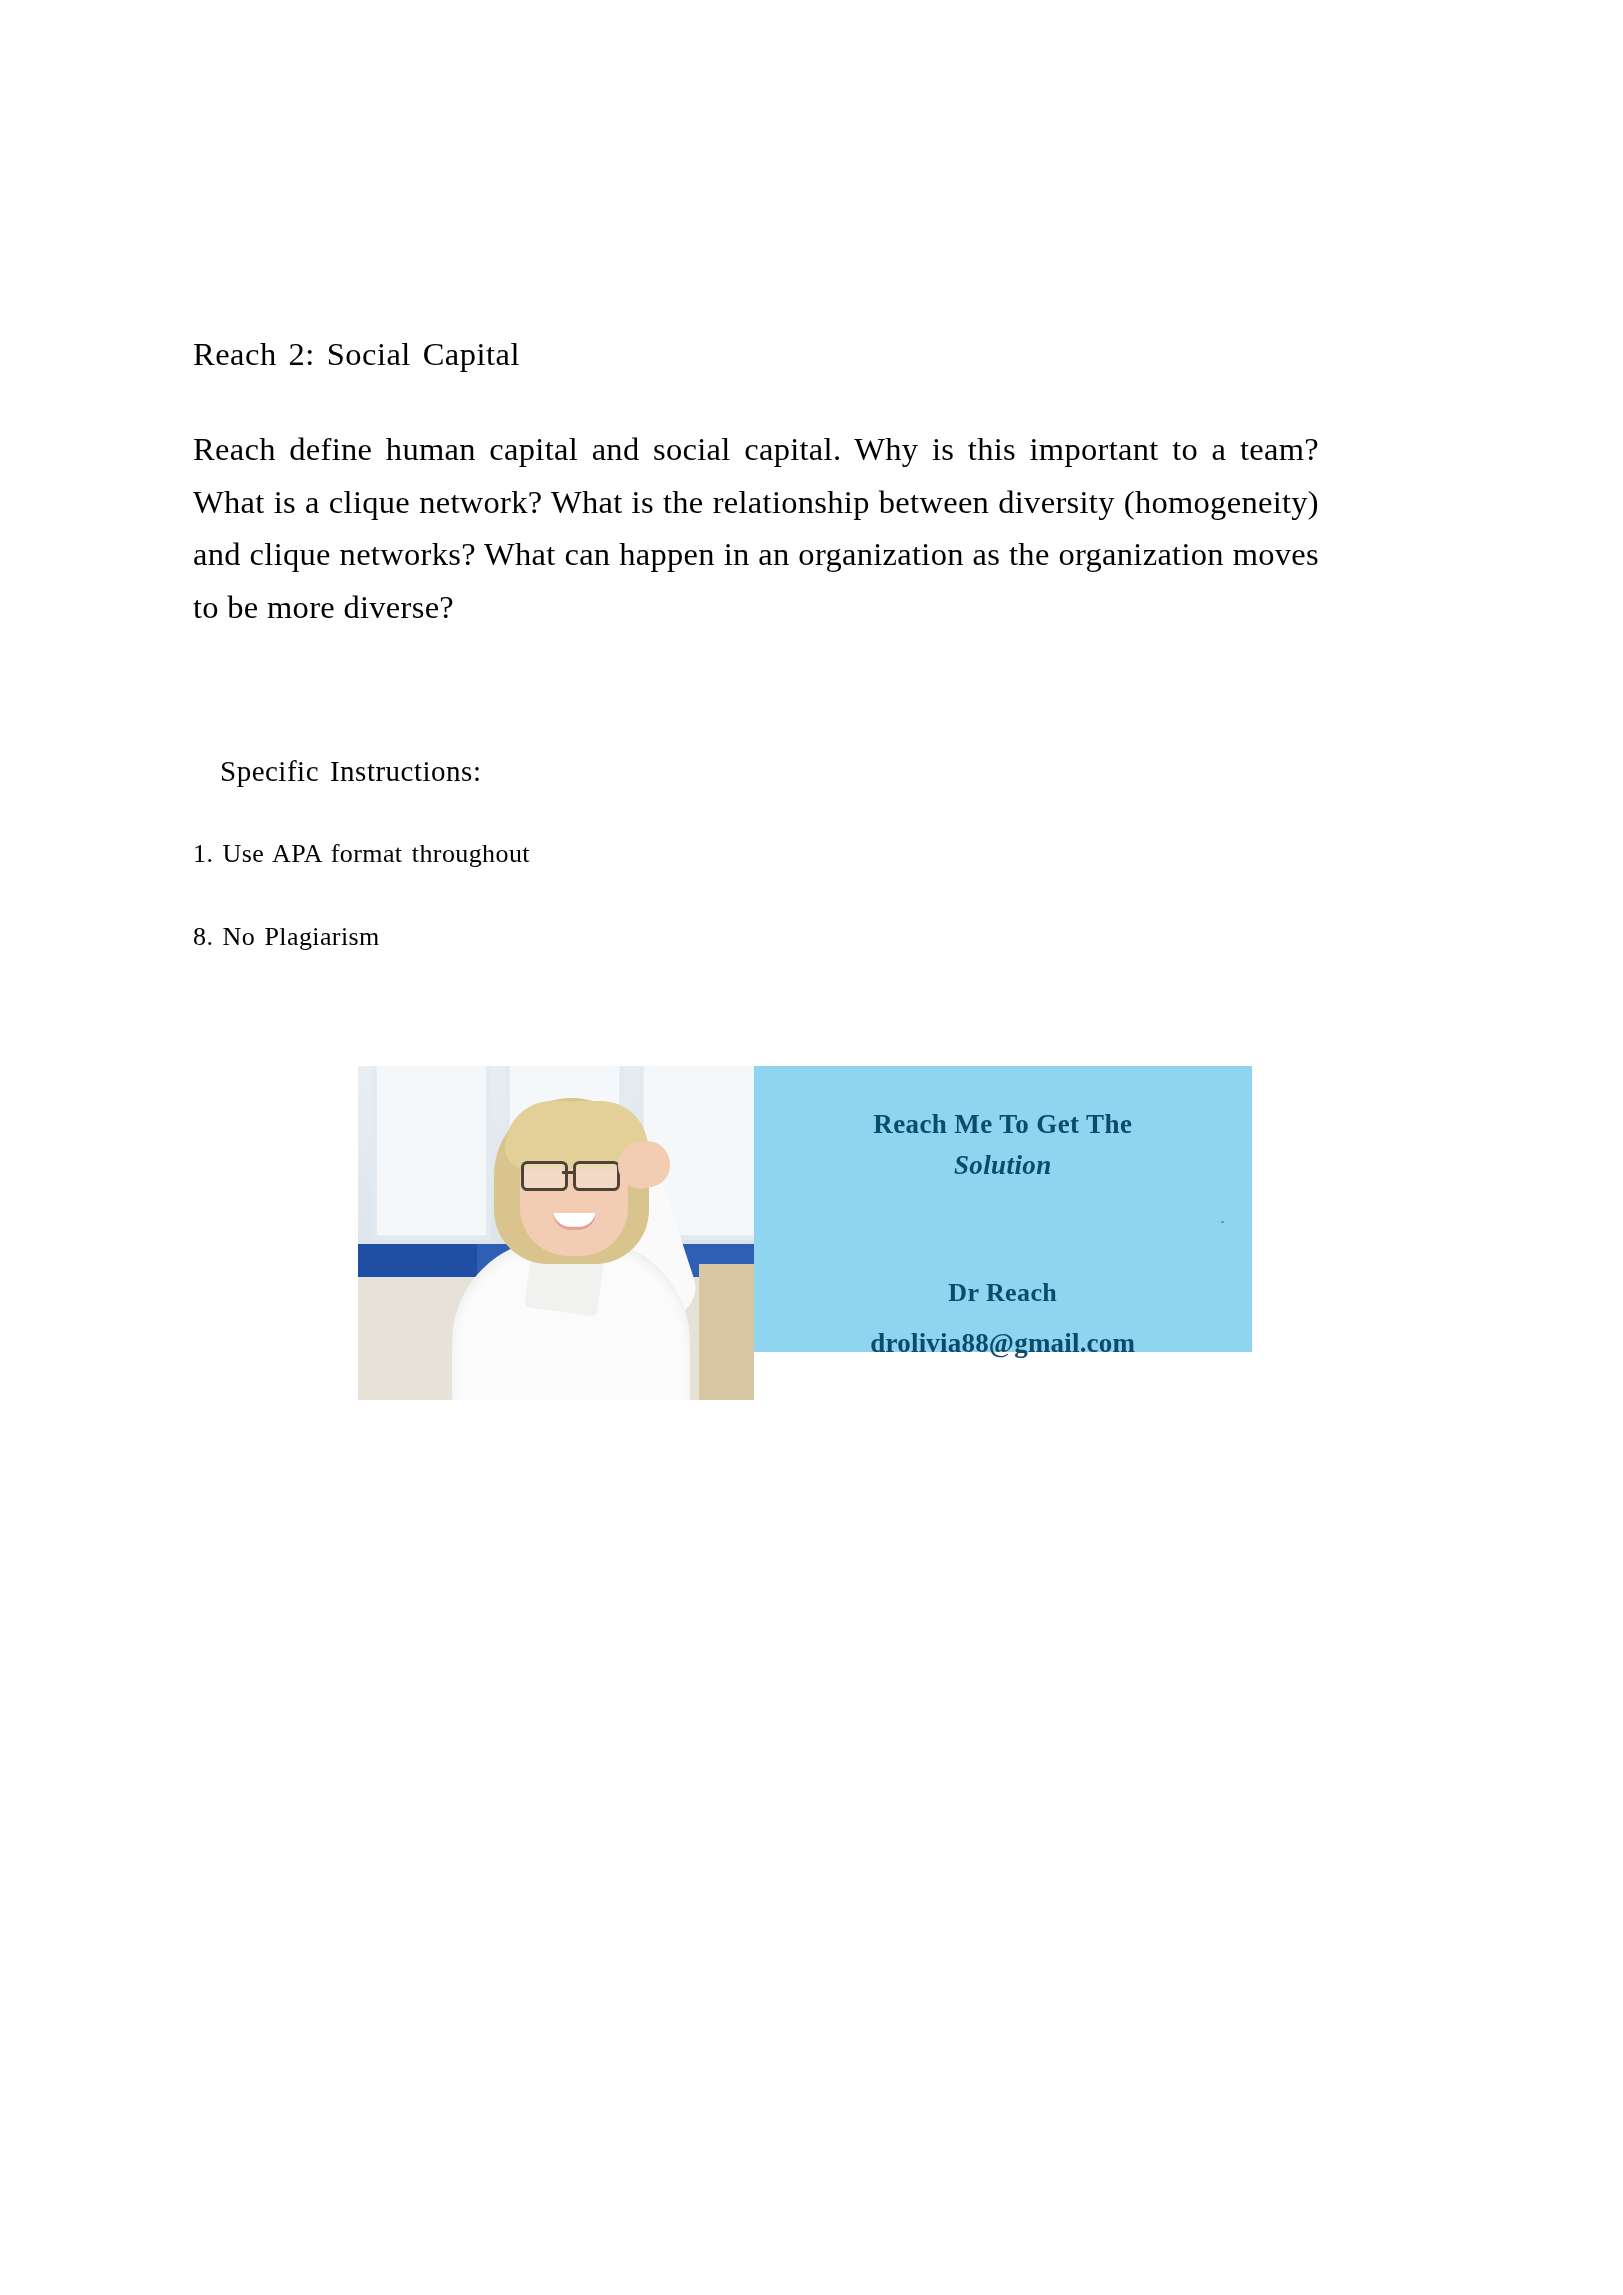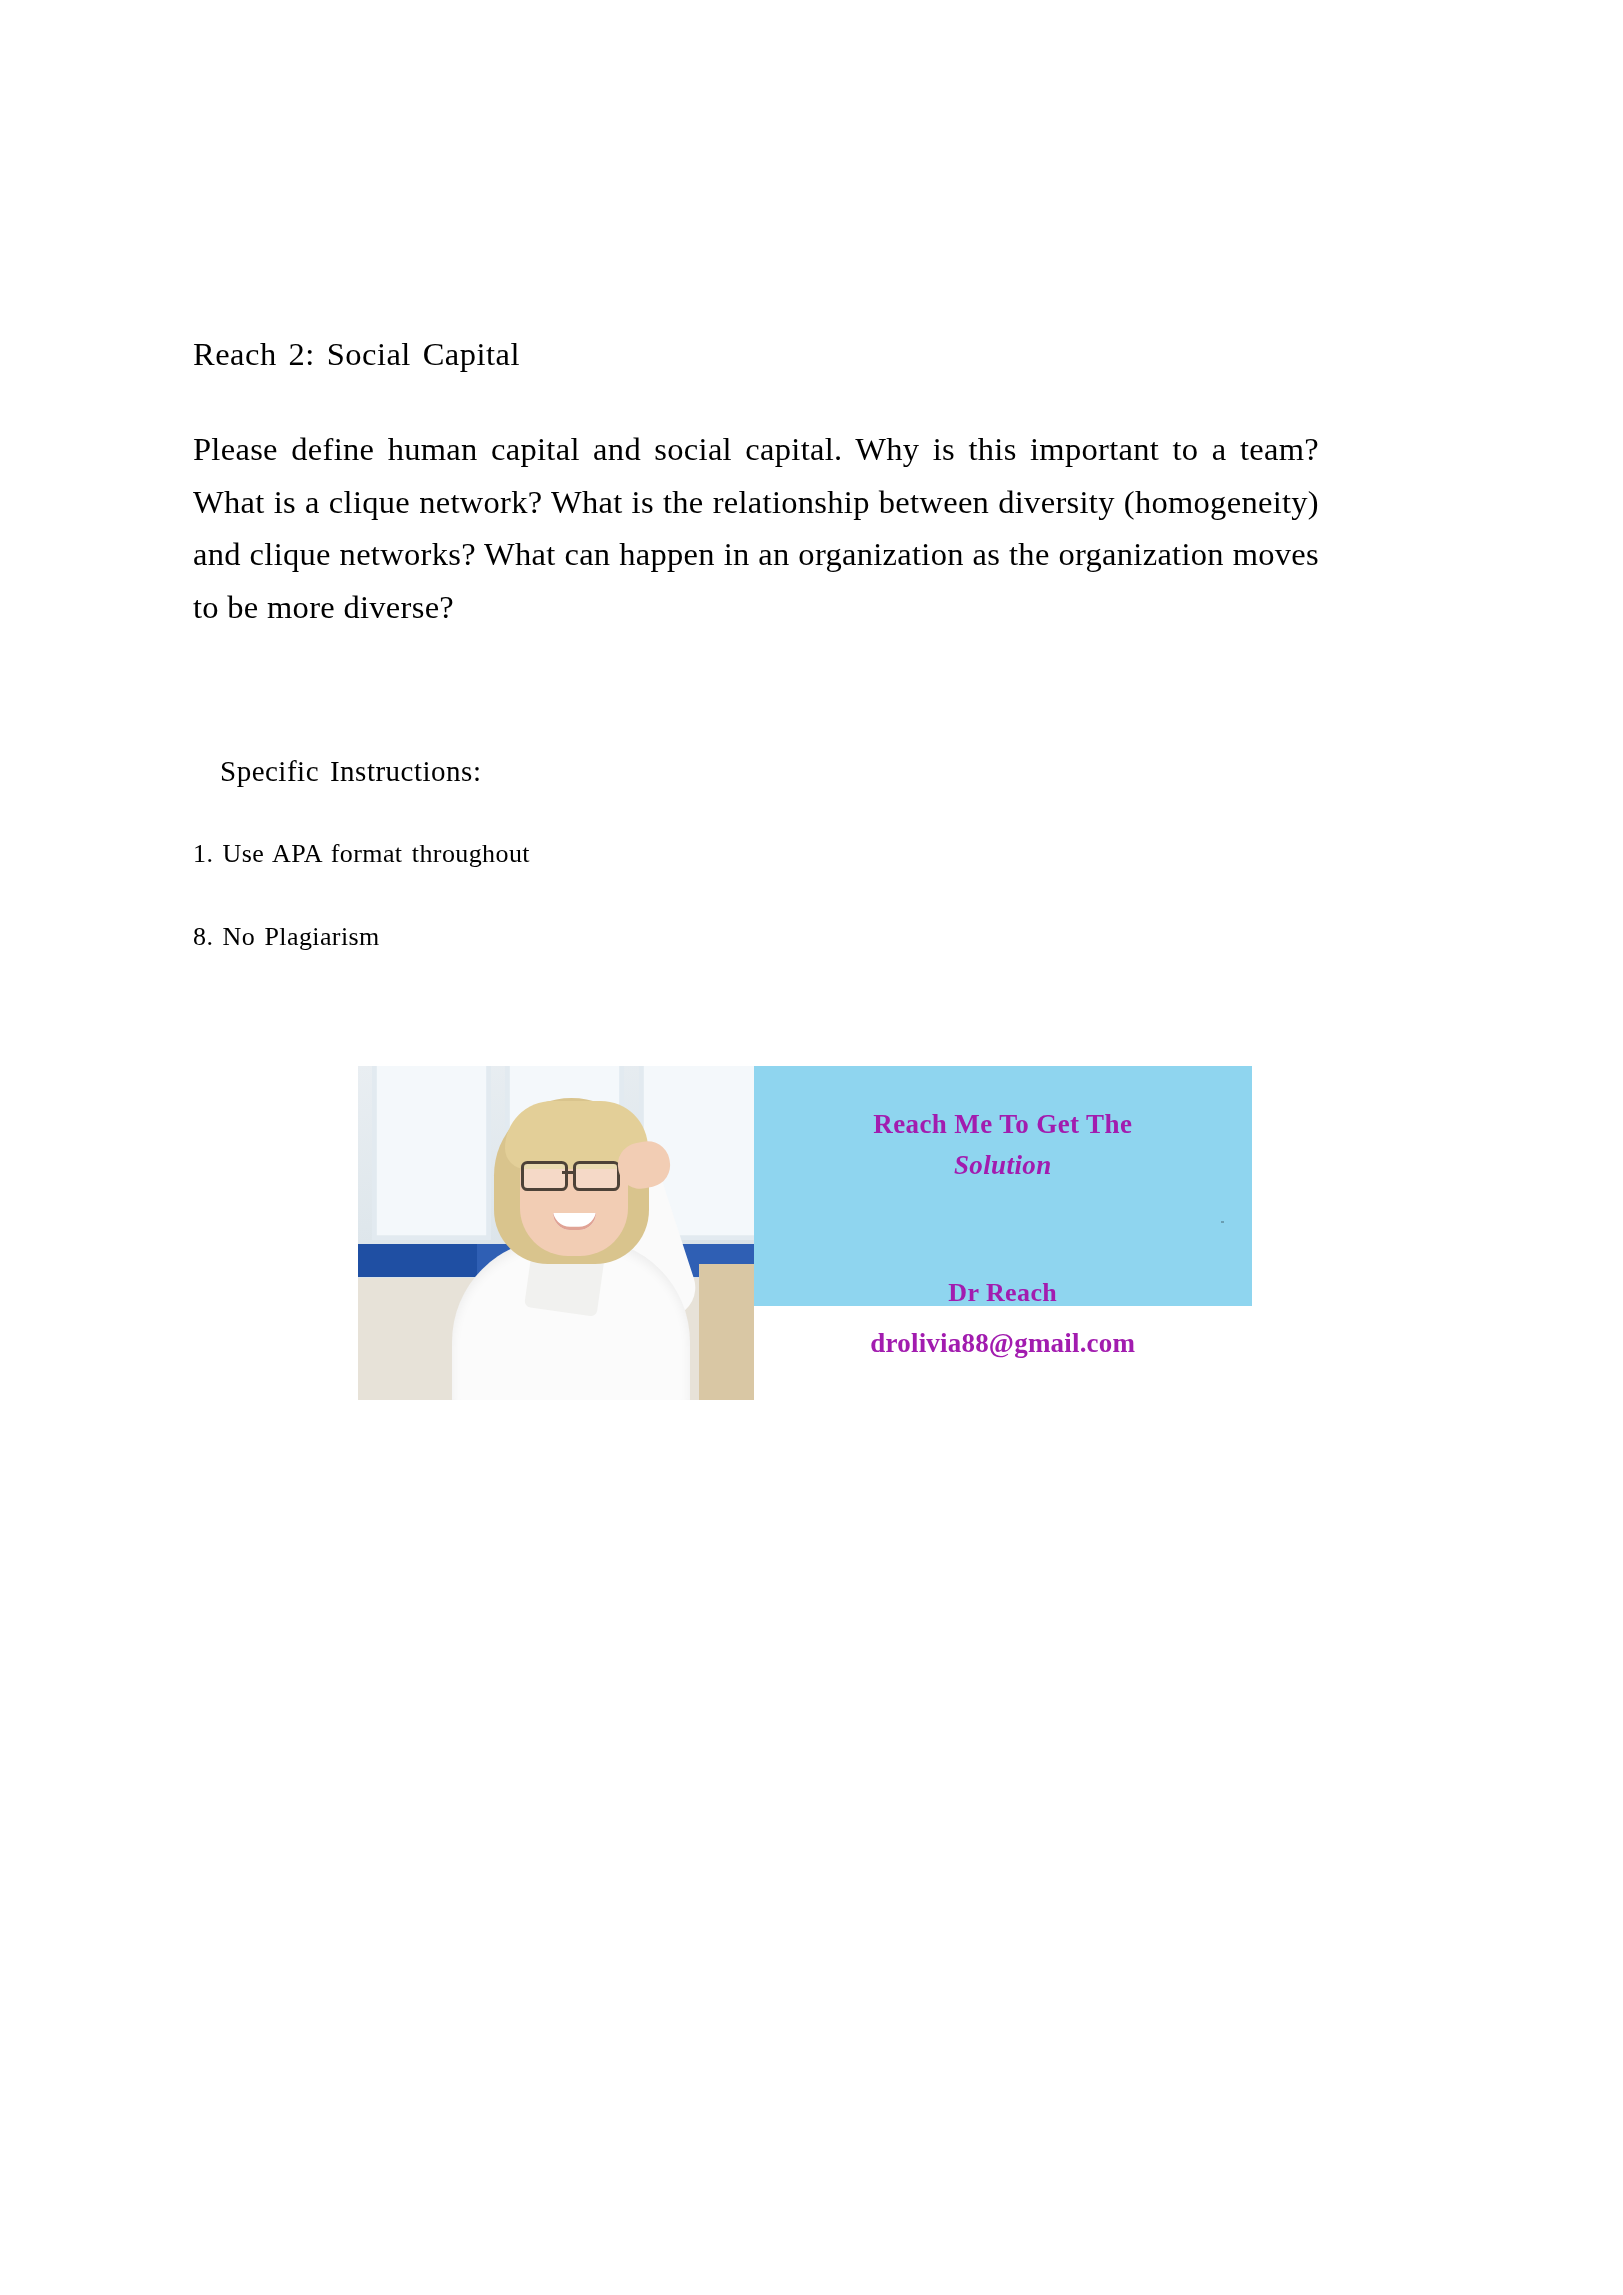--- a/index.html
+++ b/index.html
@@ -193,26 +193,26 @@
     position: absolute;
     left: 260px; top: 76px;
     width: 52px; height: 46px;
     background: #f2cdb4;
     border-radius: 22px;
     transform: rotate(-12deg);
   }
 
   .promo-panel {
     width: 476px;
-    height: 240px;
+    height: 286px;
     background: #8fd5ef;
     position: relative;
     text-align: center;
     font-family: "Liberation Serif", serif;
-    color: #a21caf;
+    color: #0c4a6e;
     padding-left: 48px;
   }
   .promo-title {
     position: absolute;
     left: 0; right: 0; top: 38px;
     font-size: 27px;
     font-weight: bold;
     letter-spacing: 0.4px;
     line-height: 1.5;
   }
@@ -249,21 +249,21 @@
 </style>
 </head>
 <body>
 
 <div class="page">
 
   <div class="doc-body">
 
     <p class="heading">Reach 2: Social Capital</p>
 
-    <p class="para">Please define human capital and social capital. Why is this important to a team? What is a clique network? What is the relationship between diversity (homogeneity) and clique networks? What can happen in an organization as the organization moves to be more diverse?</p>
+    <p class="para">Reach define human capital and social capital. Why is this important to a team? What is a clique network? What is the relationship between diversity (homogeneity) and clique networks? What can happen in an organization as the organization moves to be more diverse?</p>
 
     <div class="spacer-lg"></div>
 
     <p class="subheading">Specific Instructions:</p>
 
     <p class="list-item">1. Use APA format throughout</p>
 
     <p class="list-item">8. No Plagiarism</p>
   </div>
 

